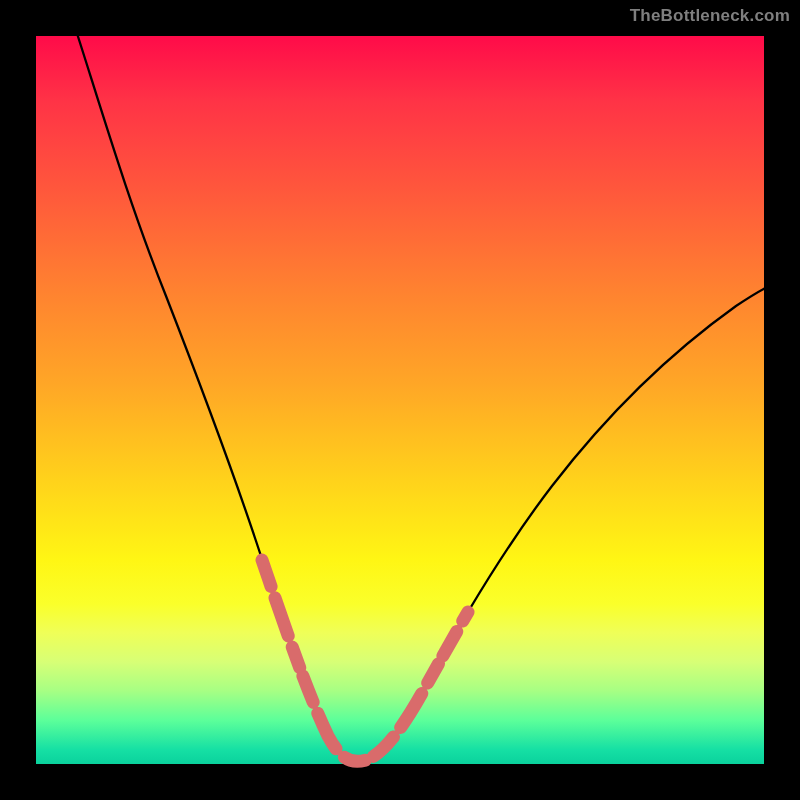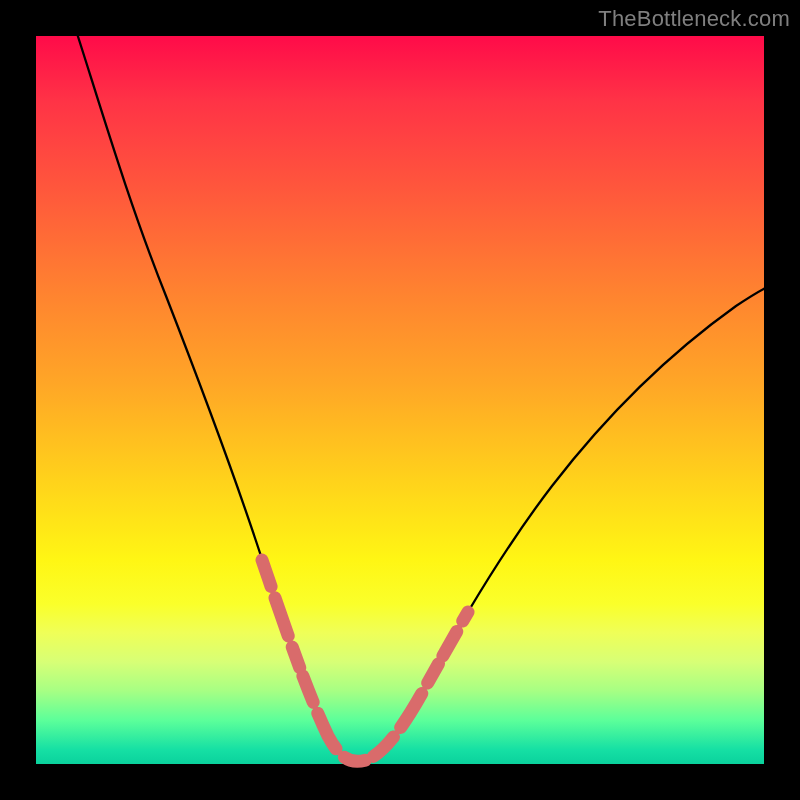--- a/index.html
+++ b/index.html
@@ -45,22 +45,22 @@
       #5cff9a 94%,
       #16e0a4 98%,
       #0ad29d 100%
     );
   }
   .watermark {
     position: absolute;
     top: 6px;
     right: 10px;
     color: #7f7f7f;
-    font-size: 22px;
-    font-weight: 400;
+    font-size: 17px;
+    font-weight: 700;
     letter-spacing: 0.2px;
     z-index: 50;
     user-select: none;
   }
   svg.curves {
     position: absolute;
     left: 0; top: 0;
     width: 728px;
     height: 728px;
     overflow: visible;

